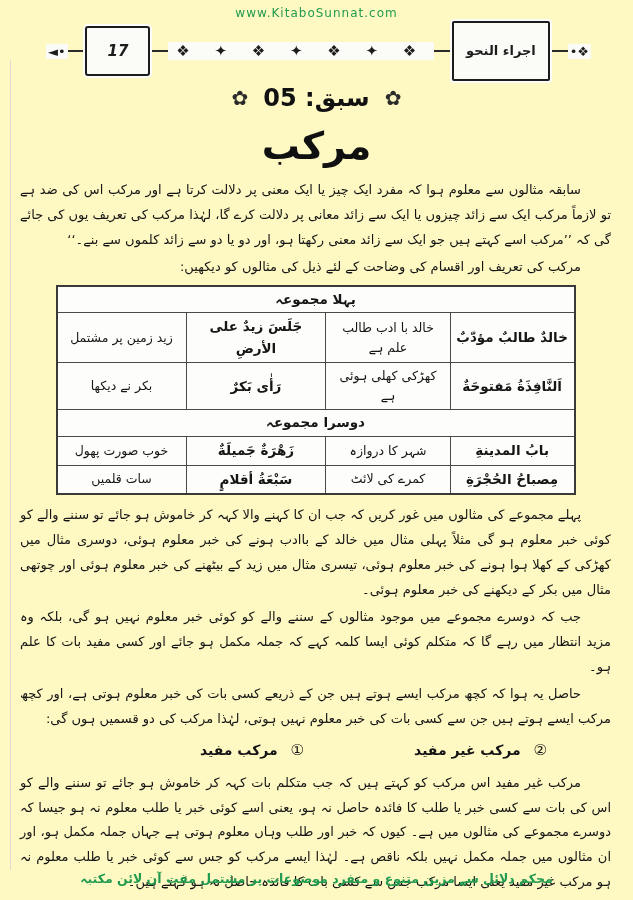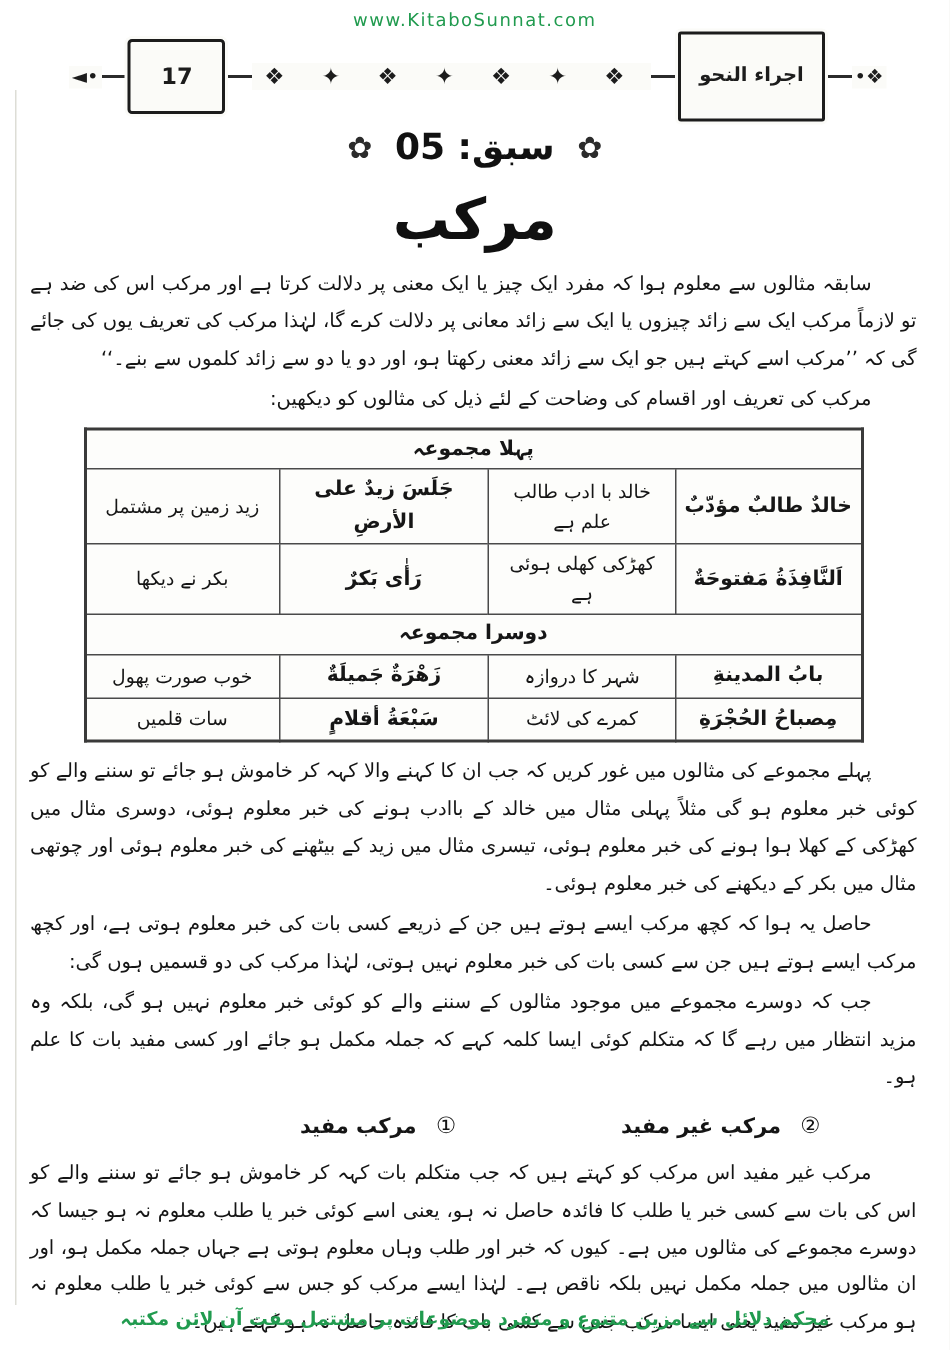--- a/index.html
+++ b/index.html
@@ -6,21 +6,21 @@
   body{
     width:633px;height:900px;
     background:#efefeb;
     font-family:"DejaVu Sans",sans-serif;
     color:#151515;
     overflow:hidden;
   }
   .page{
     position:relative;
     width:633px;height:900px;
-    background:#ffffff;
+    background:#fef9c3;
     box-sizing:border-box;
     padding-top:4px;
   }
   .scan-edge{
     position:absolute;left:10px;top:60px;bottom:30px;width:1px;
     background:#ddddd6;
   }
   
   .url{
     text-align:center;
@@ -50,20 +50,21 @@
   .band-tip{font-size:13px;color:#1c1c1c;padding:0 2px;}
   .page-num-box{
     border:2px solid #1c1c1c;
     border-radius:3px;
     padding:12px 20px;
     font-size:15px;
     font-weight:bold;
     line-height:22px;
     color:#1c1c1c;
     box-shadow:0 0 0 2px #fbfbf8;
+    font-style:italic;
   }
   .band-orns{
     font-size:15px;
     color:#1c1c1c;
     letter-spacing:10px;
     padding:0 8px;
     white-space:nowrap;
   }
   .book-title-box{
     border:2px solid #1c1c1c;
@@ -212,22 +213,22 @@
       <tr>
         <td class="ar">مِصباحُ الحُجْرَةِ</td>
         <td class="ur">کمرے کی لائٹ</td>
         <td class="ar">سَبْعَةُ أقلامٍ</td>
         <td class="ur">سات قلمیں</td>
       </tr>
     </tbody>
       </table>
 
     <p class="indent">پہلے مجموعے کی مثالوں میں غور کریں کہ جب ان کا کہنے والا کہہ کر خاموش ہو جائے تو سننے والے کو کوئی خبر معلوم ہو گی مثلاً پہلی مثال میں خالد کے باادب ہونے کی خبر معلوم ہوئی، دوسری مثال میں کھڑکی کے کھلا ہوا ہونے کی خبر معلوم ہوئی، تیسری مثال میں زید کے بیٹھنے کی خبر معلوم ہوئی اور چوتھی مثال میں بکر کے دیکھنے کی خبر معلوم ہوئی۔</p>
+    <p class="indent">جب کہ دوسرے مجموعے میں موجود مثالوں کے سننے والے کو کوئی خبر معلوم نہیں ہو گی، بلکہ وہ مزید انتظار میں رہے گا کہ متکلم کوئی ایسا کلمہ کہے کہ جملہ مکمل ہو جائے اور کسی مفید بات کا علم ہو۔</p>
     <p class="indent">حاصل یہ ہوا کہ کچھ مرکب ایسے ہوتے ہیں جن کے ذریعے کسی بات کی خبر معلوم ہوتی ہے، اور کچھ مرکب ایسے ہوتے ہیں جن سے کسی بات کی خبر معلوم نہیں ہوتی، لہٰذا مرکب کی دو قسمیں ہوں گی:</p>
-    <p class="indent">جب کہ دوسرے مجموعے میں موجود مثالوں کے سننے والے کو کوئی خبر معلوم نہیں ہو گی، بلکہ وہ مزید انتظار میں رہے گا کہ متکلم کوئی ایسا کلمہ کہے کہ جملہ مکمل ہو جائے اور کسی مفید بات کا علم ہو۔</p>
 
     <div class="kinds">
       <span>
         <span class="num">②</span>
         <span>مرکب غیر مفید</span>
       </span>
       <span>
         <span class="num">①</span>
         <span>مرکب مفید</span>
       </span>

